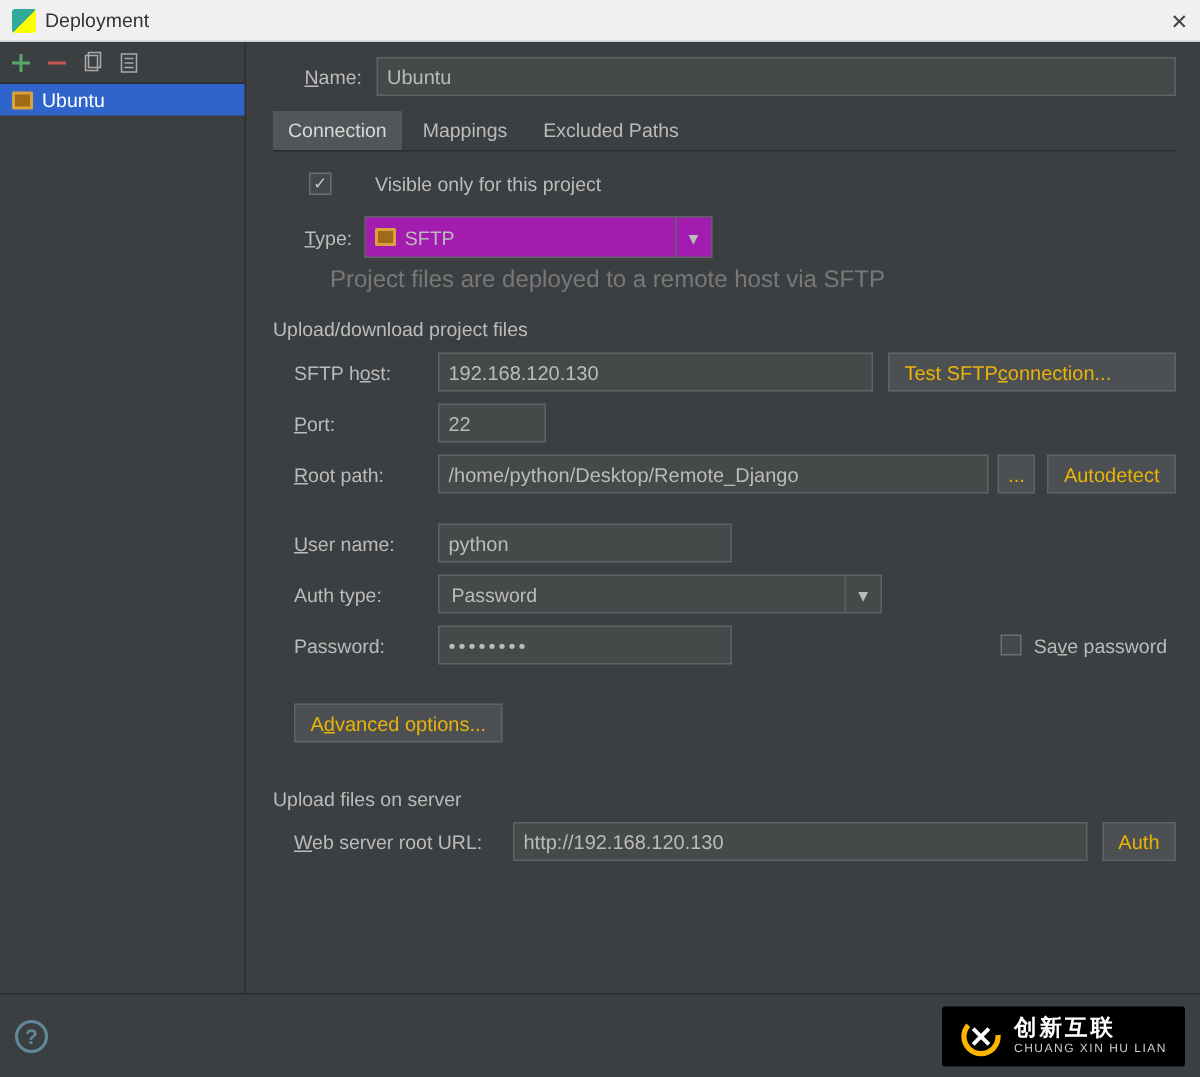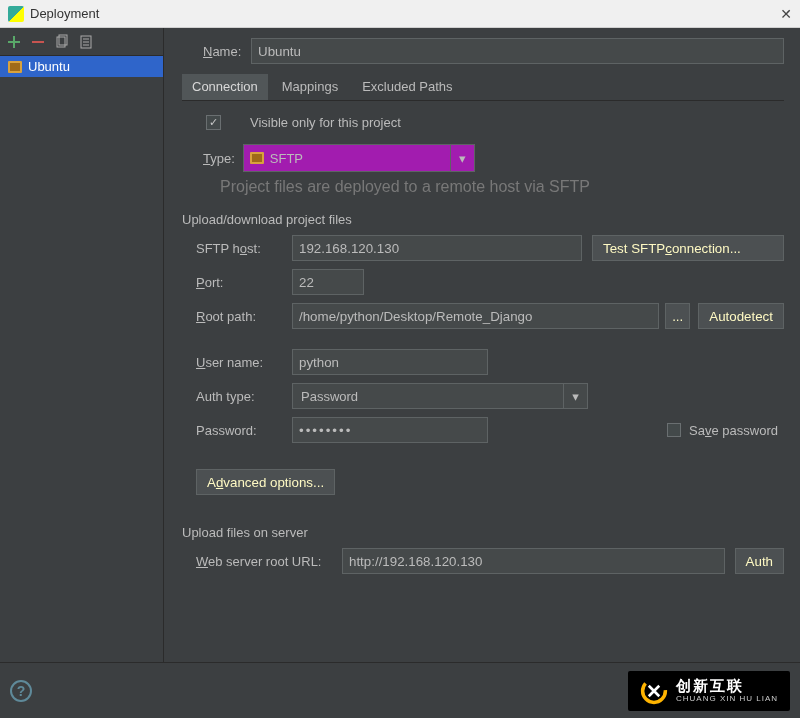--- a/index.html
+++ b/index.html
@@ -127,21 +127,21 @@
     display: flex; align-items: center; justify-content: center;
     color: #bbbbbb;
   }
   .hint { color: #787878; font-size: 16px; padding-left: 38px; margin-bottom: 16px; }
   .section-title { color: #bbbbbb; margin-bottom: 8px; }
   .form-row { display: flex; align-items: center; margin-bottom: 8px; }
   .form-label { width: 110px; padding-left: 14px; color: #bbbbbb; }
   .btn {
     background: #4c5052;
     border: 1px solid #5e6364;
-    color: #fef9c3;
+    color: #eab308;
     padding: 4px 10px;
     height: 26px;
     display: inline-flex;
     align-items: flex-end;
     cursor: default;
   }
   .btn-sm { padding: 4px 6px; }
   .auth-combo {
     display: flex; align-items: center;
     background: #45494a;

